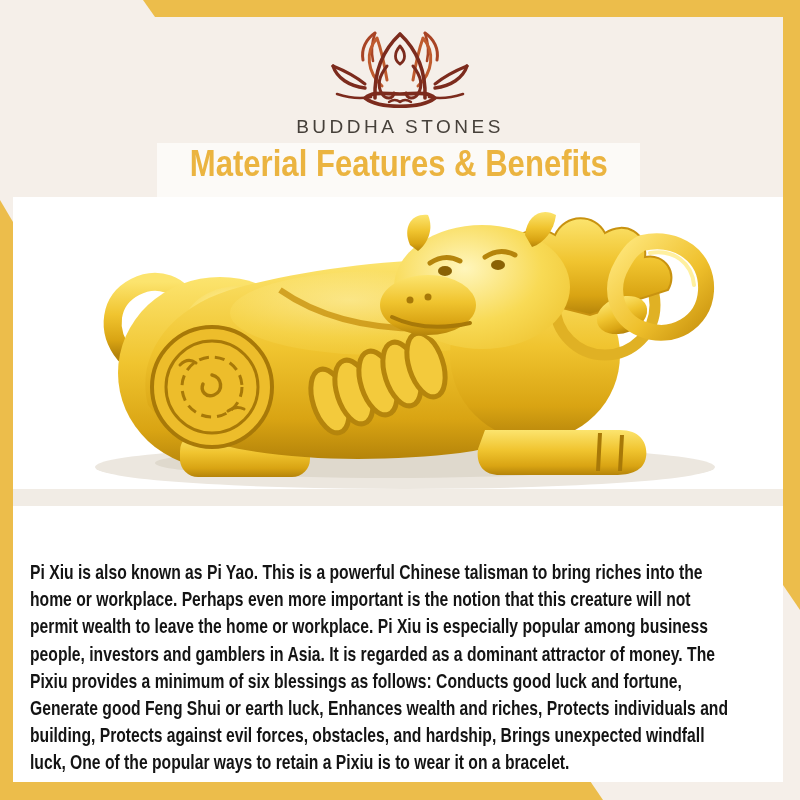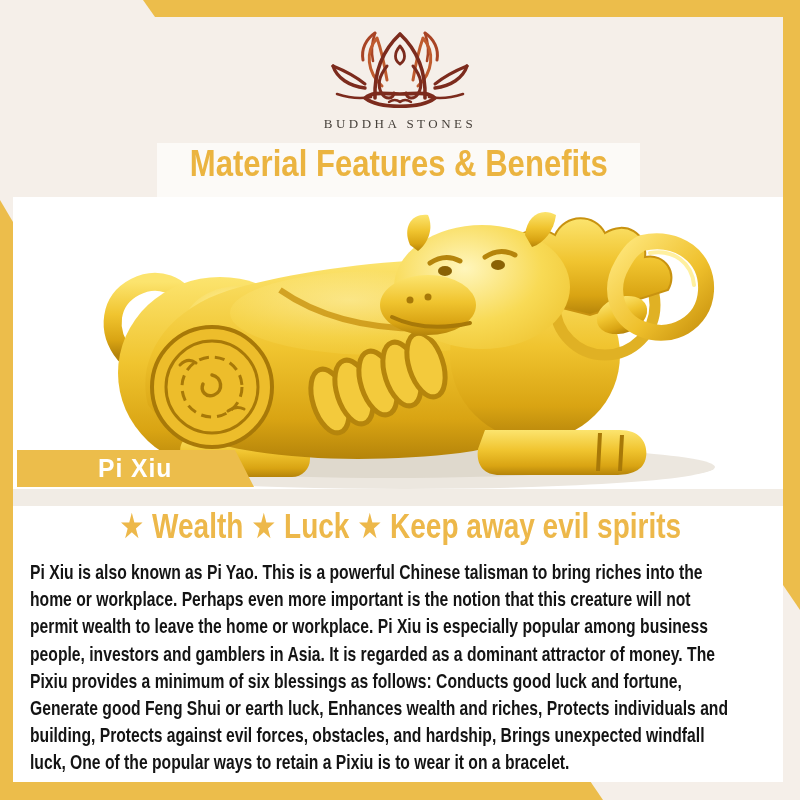--- a/index.html
+++ b/index.html
@@ -12,22 +12,22 @@
     clip-path:polygon(143px 0,800px 0,800px 17px,155px 17px);}
   #bar-right{right:0;top:0;width:17px;height:610px;
     clip-path:polygon(0 0,17px 0,17px 610px,0 585px);}
   #bar-left{left:0;top:200px;width:13px;height:600px;
     clip-path:polygon(0 0,13px 22px,13px 600px,0 600px);}
   #bar-bottom{left:0;bottom:0;width:603px;height:22px;
     clip-path:polygon(0 0,588px 0,603px 22px,0 22px);}
 
   
   #logo-wrap{position:absolute;left:0;top:28px;width:800px;display:flex;flex-direction:column;align-items:center;}
-  #brand-name{margin-top:6px;font-family:Liberation Serif, serif;
-    font-size:13px;letter-spacing:3.5px;color:#46403A;}
+  #brand-name{margin-top:6px;font-family:Liberation Sans, sans-serif;
+    font-size:19px;letter-spacing:3.5px;color:#46403A;}
 
   
   #title-band{position:absolute;left:157px;top:143px;width:483px;height:54px;
     background:#FCFAF7;display:flex;align-items:flex-start;justify-content:center;}
   #title-band span{font-size:37px;font-weight:bold;color:#EBB440;white-space:nowrap;
     transform:scaleX(.84);transform-origin:center;}
 
   
   #content{position:absolute;left:13px;top:197px;width:770px;height:585px;background:#FFFFFF;}
 
@@ -171,29 +171,23 @@
     <ellipse cx="398" cy="100" rx="48" ry="30" fill="url(#gBody)"></ellipse>
     <circle cx="380" cy="95" r="3.5" fill="#A87908"></circle>
       <circle cx="398" cy="92" r="3.5" fill="#A87908"></circle>
     <path d="M362 112 Q395 128 440 118" fill="none" stroke="#A87908" stroke-width="4" stroke-linecap="round"></path>
 
     <ellipse cx="592" cy="110" rx="26" ry="18" transform="rotate(-20 592 110)" fill="url(#gBody)"></ellipse>
     <path d="M612 38 C648 30 678 52 676 86 C674 118 642 136 612 124 C586 114 578 84 592 60 C597 51 602 43 612 38 Z" fill="none" stroke="url(#gRing)" stroke-width="16"></path>
     <path d="M620 48 C644 44 662 58 664 80" fill="none" stroke="#FFF0A0" stroke-width="4" stroke-linecap="round"></path>
   </svg>
 
-  <div id="pixiu-band">
-    <span>Pi Xiu</span>
-  </div>
 
   <div id="divider-strip"></div>
 
-  <div id="headline">
-    <span>★  Wealth ★  Luck ★  Keep away evil spirits</span>
-  </div>
 
   <div id="description">
     <div class="desc-line">Pi Xiu is also known as Pi Yao. This is a powerful Chinese talisman to bring riches into the</div>
     <div class="desc-line">home or workplace. Perhaps even more important is the notion that this creature will not</div>
     <div class="desc-line">permit wealth to leave the home or workplace. Pi Xiu is especially popular among business</div>
     <div class="desc-line">people, investors and gamblers in Asia. It is regarded as a dominant attractor of money. The</div>
     <div class="desc-line">Pixiu provides a minimum of six blessings as follows: Conducts good luck and fortune,</div>
     <div class="desc-line">Generate good Feng Shui or earth luck, Enhances wealth and riches, Protects individuals and</div>
     <div class="desc-line">building, Protects against evil forces, obstacles, and hardship, Brings unexpected windfall</div>
     <div class="desc-line">luck, One of the popular ways to retain a Pixiu is to wear it on a bracelet.</div>

